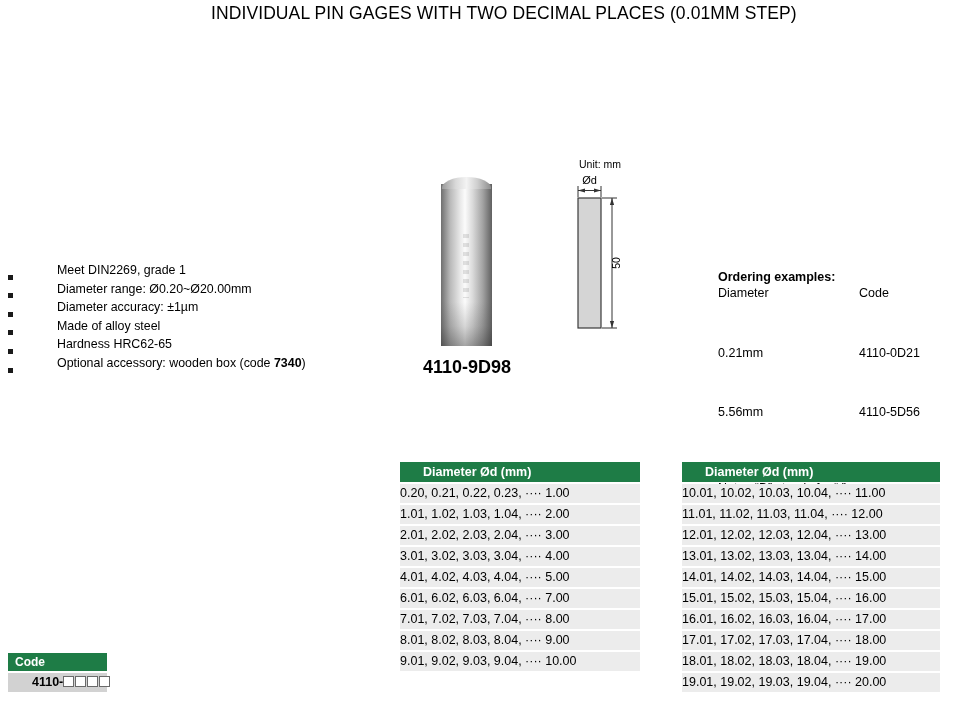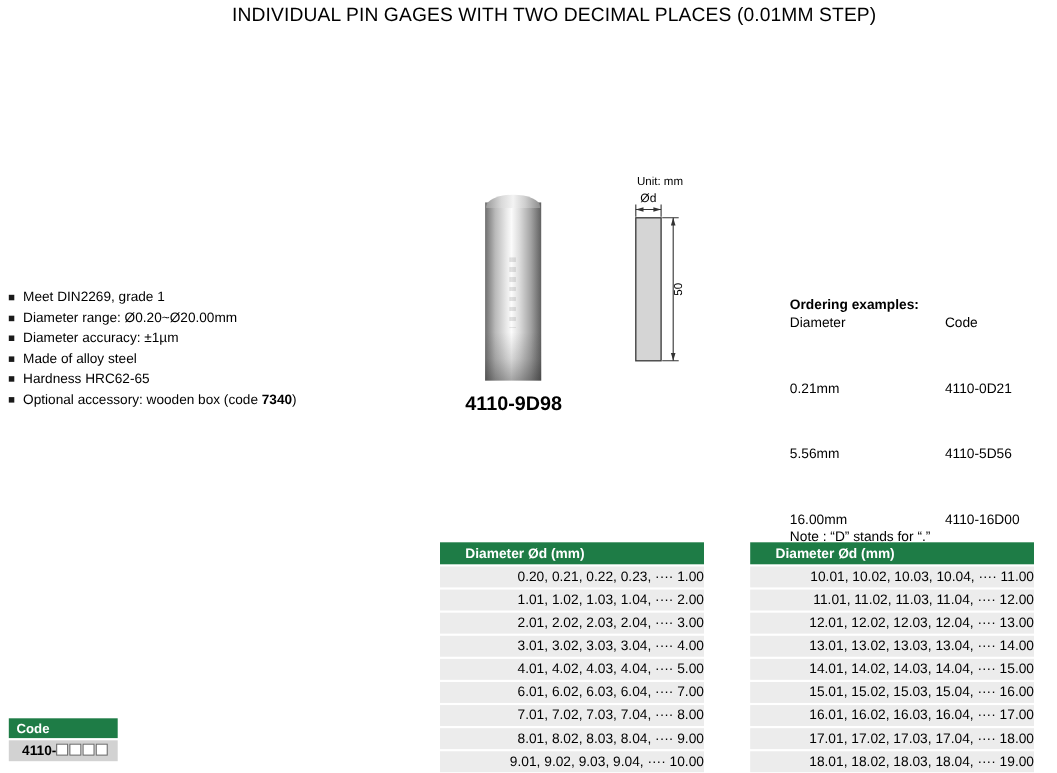--- a/index.html
+++ b/index.html
@@ -8,21 +8,21 @@
     background:#fff; color:#000;
     font-family:"Liberation Sans", sans-serif;
   }
   .title {
     position:absolute; left:211px; top:3px;
     font-size:17.5px; font-weight:normal; white-space:nowrap; letter-spacing:.1px;
   }
 
   
   .features { position:absolute; left:8px; top:261px; font-size:12.4px; }
-  .feature { display:flex; align-items:flex-start; line-height:18.6px; white-space:nowrap; }
+  .feature { display:flex; align-items:flex-end; line-height:18.6px; white-space:nowrap;gap:36px; }
   .bullet { flex:0 0 auto; width:5px; height:5px; background:#1a1a1a; margin:7px 8px 0 0; }
 
   
   .pin { position:absolute; left:441px; top:177px; width:51px; height:169px; }
   .pin-top {
     position:absolute; top:0; left:1px; right:1px; height:12px;
     border-radius:50% 50% 0 0 / 90% 90% 0 0;
     background:linear-gradient(to right,#9a9a9a,#d9d9d9 28%,#f3f3f3 50%,#cfcfcf 72%,#8d8d8d);
   }
   .pin-body {
@@ -53,39 +53,39 @@
 
   
   .code-header {
     position:absolute; left:8px; top:653px; width:99px; height:18px;
     background:var(--green); color:#fff; font-weight:bold; font-size:12px;
     line-height:18px; padding-left:7px; box-sizing:border-box;
   }
   .code-value {
     position:absolute; left:8px; top:673px; width:99px; height:19px;
     background:#d2d2d2; font-weight:bold; font-size:12.5px;
-    line-height:19px; padding-left:12px; box-sizing:border-box; white-space:nowrap;
+    line-height:19px; padding-left:24px; box-sizing:border-box; white-space:nowrap;
   }
   .sq {
     display:inline-block; width:9px; height:9px; background:#fff;
     border:1px solid #6a6a6a; margin-right:1px; vertical-align:-1px;
   }
 
   
   :root { --green:#1e7c46; --rowgray:#ececec; }
-  .dtable { position:absolute; top:493px; }
+  .dtable { position:absolute; top:462px; }
   .dtable.left  { left:400px; width:240px; }
   .dtable.right { left:682px; width:258px; }
   .dtable-header {
     height:20px; line-height:20px; background:var(--green); color:#fff;
     font-weight:bold; font-size:12.5px; padding-left:23px; box-sizing:border-box;
   }
   .dtable-row {
     height:19px; line-height:19px; margin-top:2px; background:var(--rowgray);
-    font-size:12.5px; text-align:right; white-space:nowrap;
+    font-size:12.5px; text-align:left; white-space:nowrap;
   }
 </style>
 </head>
 <body>
 
 <div class="title">INDIVIDUAL PIN GAGES WITH TWO DECIMAL PLACES (0.01MM STEP)</div>
 
 <div class="features">
   <div class="feature">
     <span class="bullet"></span>

